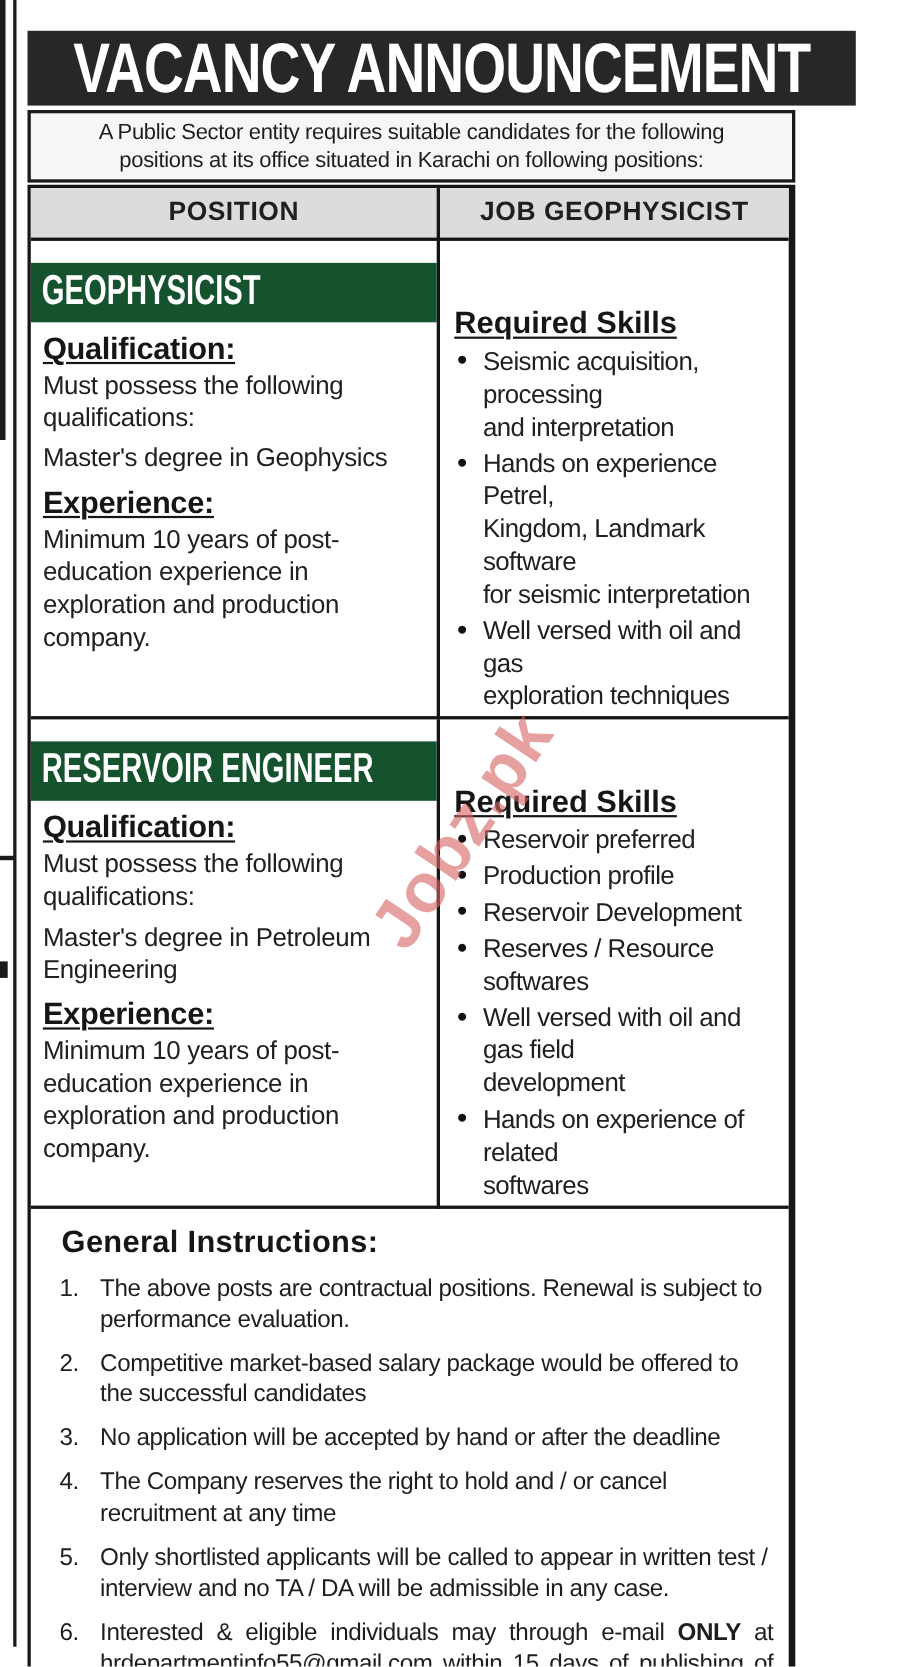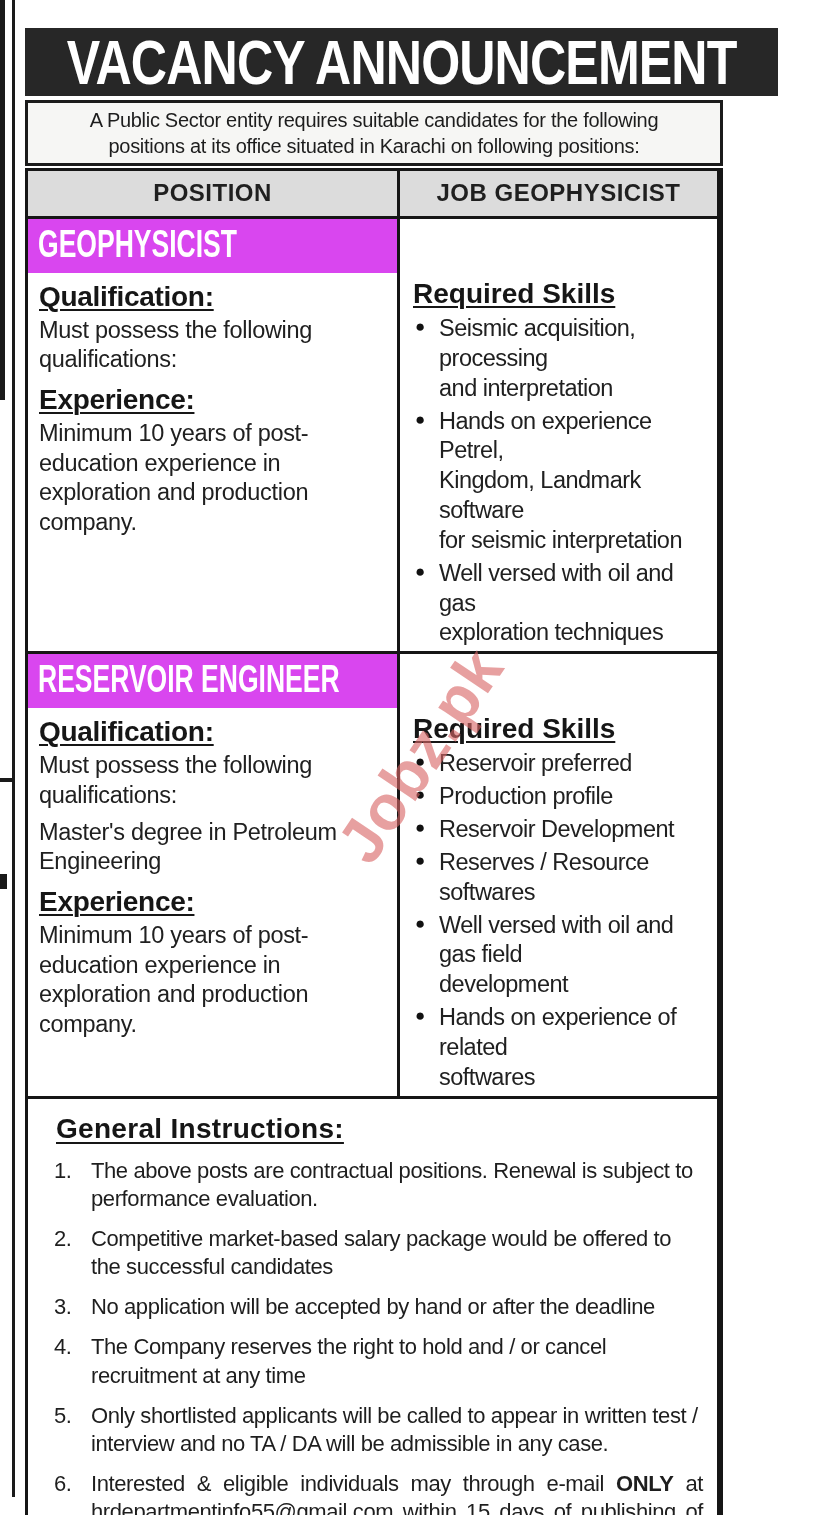--- a/index.html
+++ b/index.html
@@ -62,21 +62,21 @@
     text-align: center; padding: 8px 0 9px 0;
     letter-spacing: 0.5px;
   }
   .th-left { border-right: 3px solid #161616; }
 
   .cell { box-sizing: border-box; }
   .cell-left  { border-right: 3px solid #161616; }
   .trow1 .cell { border-bottom: 3px solid #161616; min-height: 349px; }
   .trow2 .cell { border-bottom: 3px solid #161616; min-height: 383px; }
 
-  .bar { background: #d946ef; padding: 6px 6px 9px 10px; }
+  .bar { background: #14532d; padding: 6px 6px 9px 10px; margin-top: 20px; }
   .bar-text {
     display: inline-block; color: #ffffff; font-weight: bold; font-size: 34px;
     white-space: nowrap; transform: scale(0.78, 1.12); transform-origin: left center;
   }
 
   .cellbody { padding: 6px 8px 0 11px; font-size: 23.5px; line-height: 1.27; letter-spacing: -0.3px; color: #202020; }
   .label {
     font-weight: bold; font-size: 28px; color: #161616;
     text-decoration: underline; text-underline-offset: 3px; text-decoration-thickness: 2px;
     margin-bottom: 1px;
@@ -85,21 +85,21 @@
 
   .cell-right { padding: 59px 4px 0 13px; }
   ul.skills { list-style: none; margin: 4px 0 0 0; padding: 0; font-size: 23.5px; line-height: 1.27; letter-spacing: -0.5px; color: #202020; }
   ul.skills li { position: relative; padding-left: 26px; margin-bottom: 3px; }
   ul.skills .dot { position: absolute; left: 2px; top: 2px; font-size: 17px; color: #111111; }
 
   
   .ginstr { min-height: 524px; padding: 10px 14px 0 26px; box-sizing: border-box; }
   .gheading {
     font-weight: bold; font-size: 28px; color: #161616;
-    text-decoration: underline; text-underline-offset: 4px; text-decoration-thickness: 2px;
+    text-underline-offset: 4px; text-decoration-thickness: 2px;
     margin: 4px 0 12px 2px; letter-spacing: 0.3px;
   }
   ol.ilist { list-style: none; margin: 0; padding: 0; }
   ol.ilist li { display: flex; margin-bottom: 12px; font-size: 22px; line-height: 1.28; letter-spacing: -0.4px; color: #1e1e1e; }
   ol.ilist .num { width: 37px; flex-shrink: 0; }
   ol.ilist .itext { flex: 1; }
   li.justify .itext { text-align: justify; }
   .bold { font-weight: bold; }
   .email {
     font-weight: normal;
@@ -146,20 +146,21 @@
 
       <div class="trow trow1">
         <div class="cell cell-left">
           <div class="bar">
             <span class="bar-text">GEOPHYSICIST</span>
           </div>
           <div class="cellbody">
             <div class="label">Qualification:</div>
             <div class="prelines">Must possess the following
 qualifications:</div>
+            <div class="prelines mt">Master's degree in Geophysics</div>
             <div class="label mt">Experience:</div>
             <div class="prelines">Minimum 10 years of post-
 education experience in
 exploration and production
 company.</div>
           </div>
         </div>
         <div class="cell cell-right">
           <div class="label">Required Skills</div>
           <ul class="skills">

